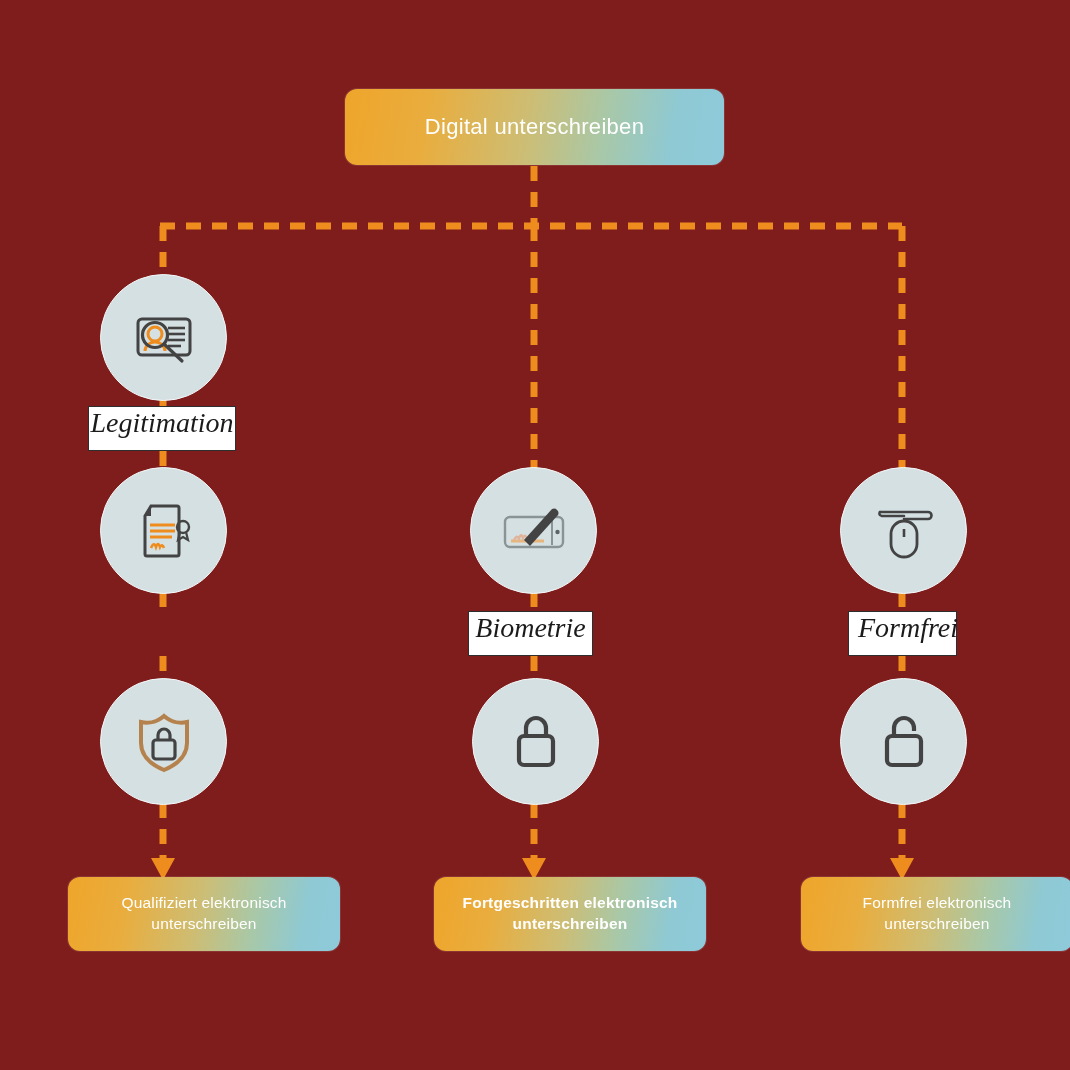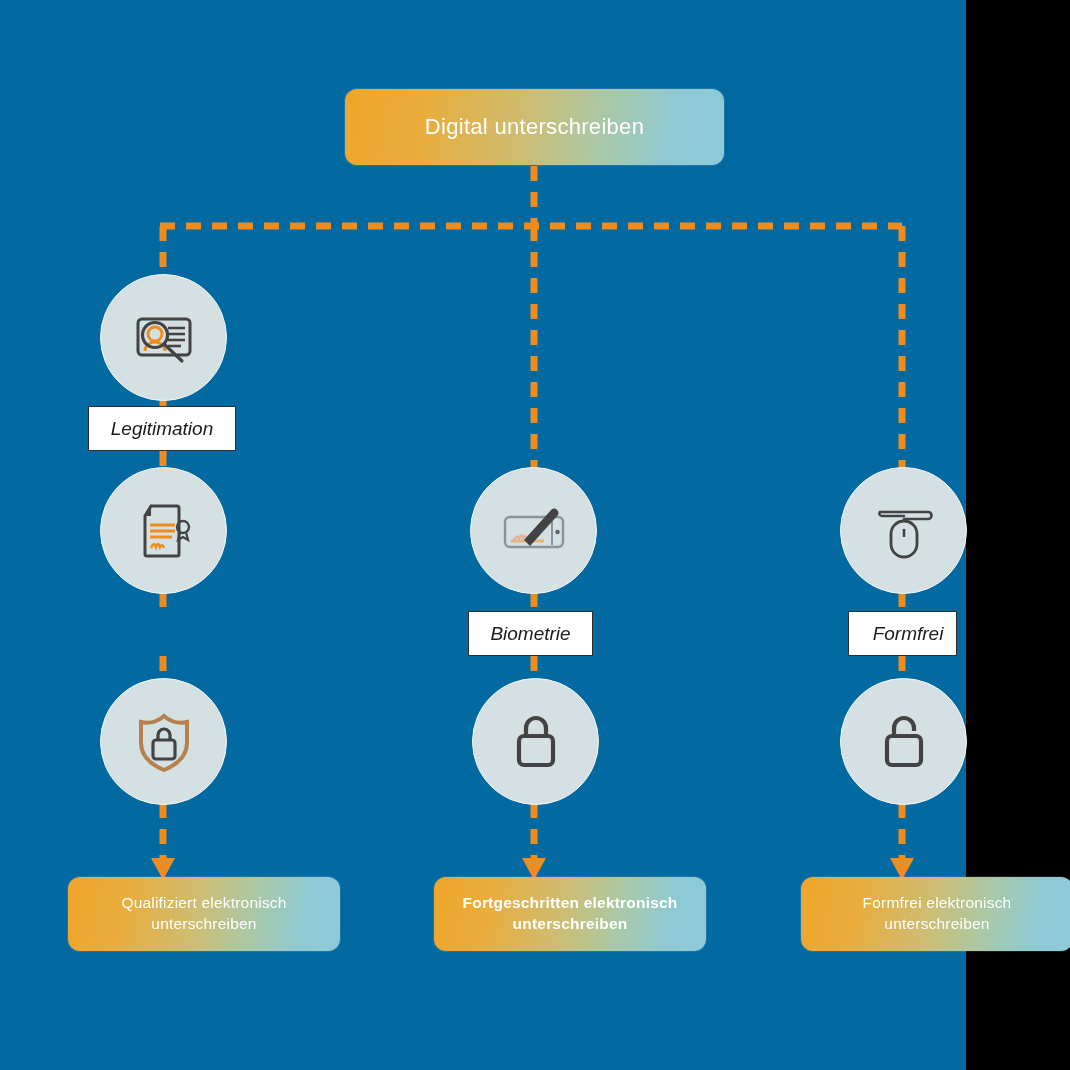--- a/index.html
+++ b/index.html
@@ -1,18 +1,18 @@
 <!DOCTYPE html>
 <html><head>
 <meta charset="utf-8">
 <style>
   html,body{margin:0;padding:0;background:#000;}
   body{width:1070px;height:1070px;overflow:hidden;
        font-family:"Liberation Sans","DejaVu Sans",sans-serif;}
-  #stage{position:relative;width:966px;height:1070px;background:#0369a1;}
+  #stage{position:relative;width:1070px;height:1070px;background:#7f1d1d;}
 
   
   #wires{position:absolute;left:0;top:0;width:1070px;height:1070px;}
 
   
   .pill{
     position:absolute;
     border-radius:12px;
     background:linear-gradient(100deg,#efa52a 0%,#e9ad3e 22%,#cdbd74 48%,#a8c8a8 68%,#8ec9d4 86%,#8ecada 100%);
     display:flex;align-items:center;justify-content:center;
@@ -42,23 +42,23 @@
   .c-l2{left:100px;top:467px;}
   .c-l3{left:100px;top:678px;}
   .c-m2{left:470px;top:467px;}
   .c-m3{left:472px;top:678px;}
   .c-r2{left:840px;top:467px;}
   .c-r3{left:840px;top:678px;}
 
   
   .plate{
     position:absolute;background:#ffffff;border:1.4px solid #2e2e2e;
-    color:#1b1b1b;font-style:italic;font-size:19px;
-    display:flex;align-items:center;justify-content:center;
-    box-sizing:border-box;white-space:nowrap;
+    color:#1b1b1b;font-style:italic;font-size:28px;
+    display:flex;justify-content:center;
+    box-sizing:border-box;white-space:nowrap;font-family:Liberation Serif, serif;
   }
   .p-l1{left:88px;top:406px;width:148px;height:45px;}
   .p-l2{left:74px;top:611px;width:187px;height:45px;}
   .p-m2{left:468px;top:611px;width:125px;height:45px;}
   .p-r2{left:848px;top:611px;width:109px;height:45px;padding-left:11px;}
 </style>
 </head>
 <body>
 
 <div id="stage">

